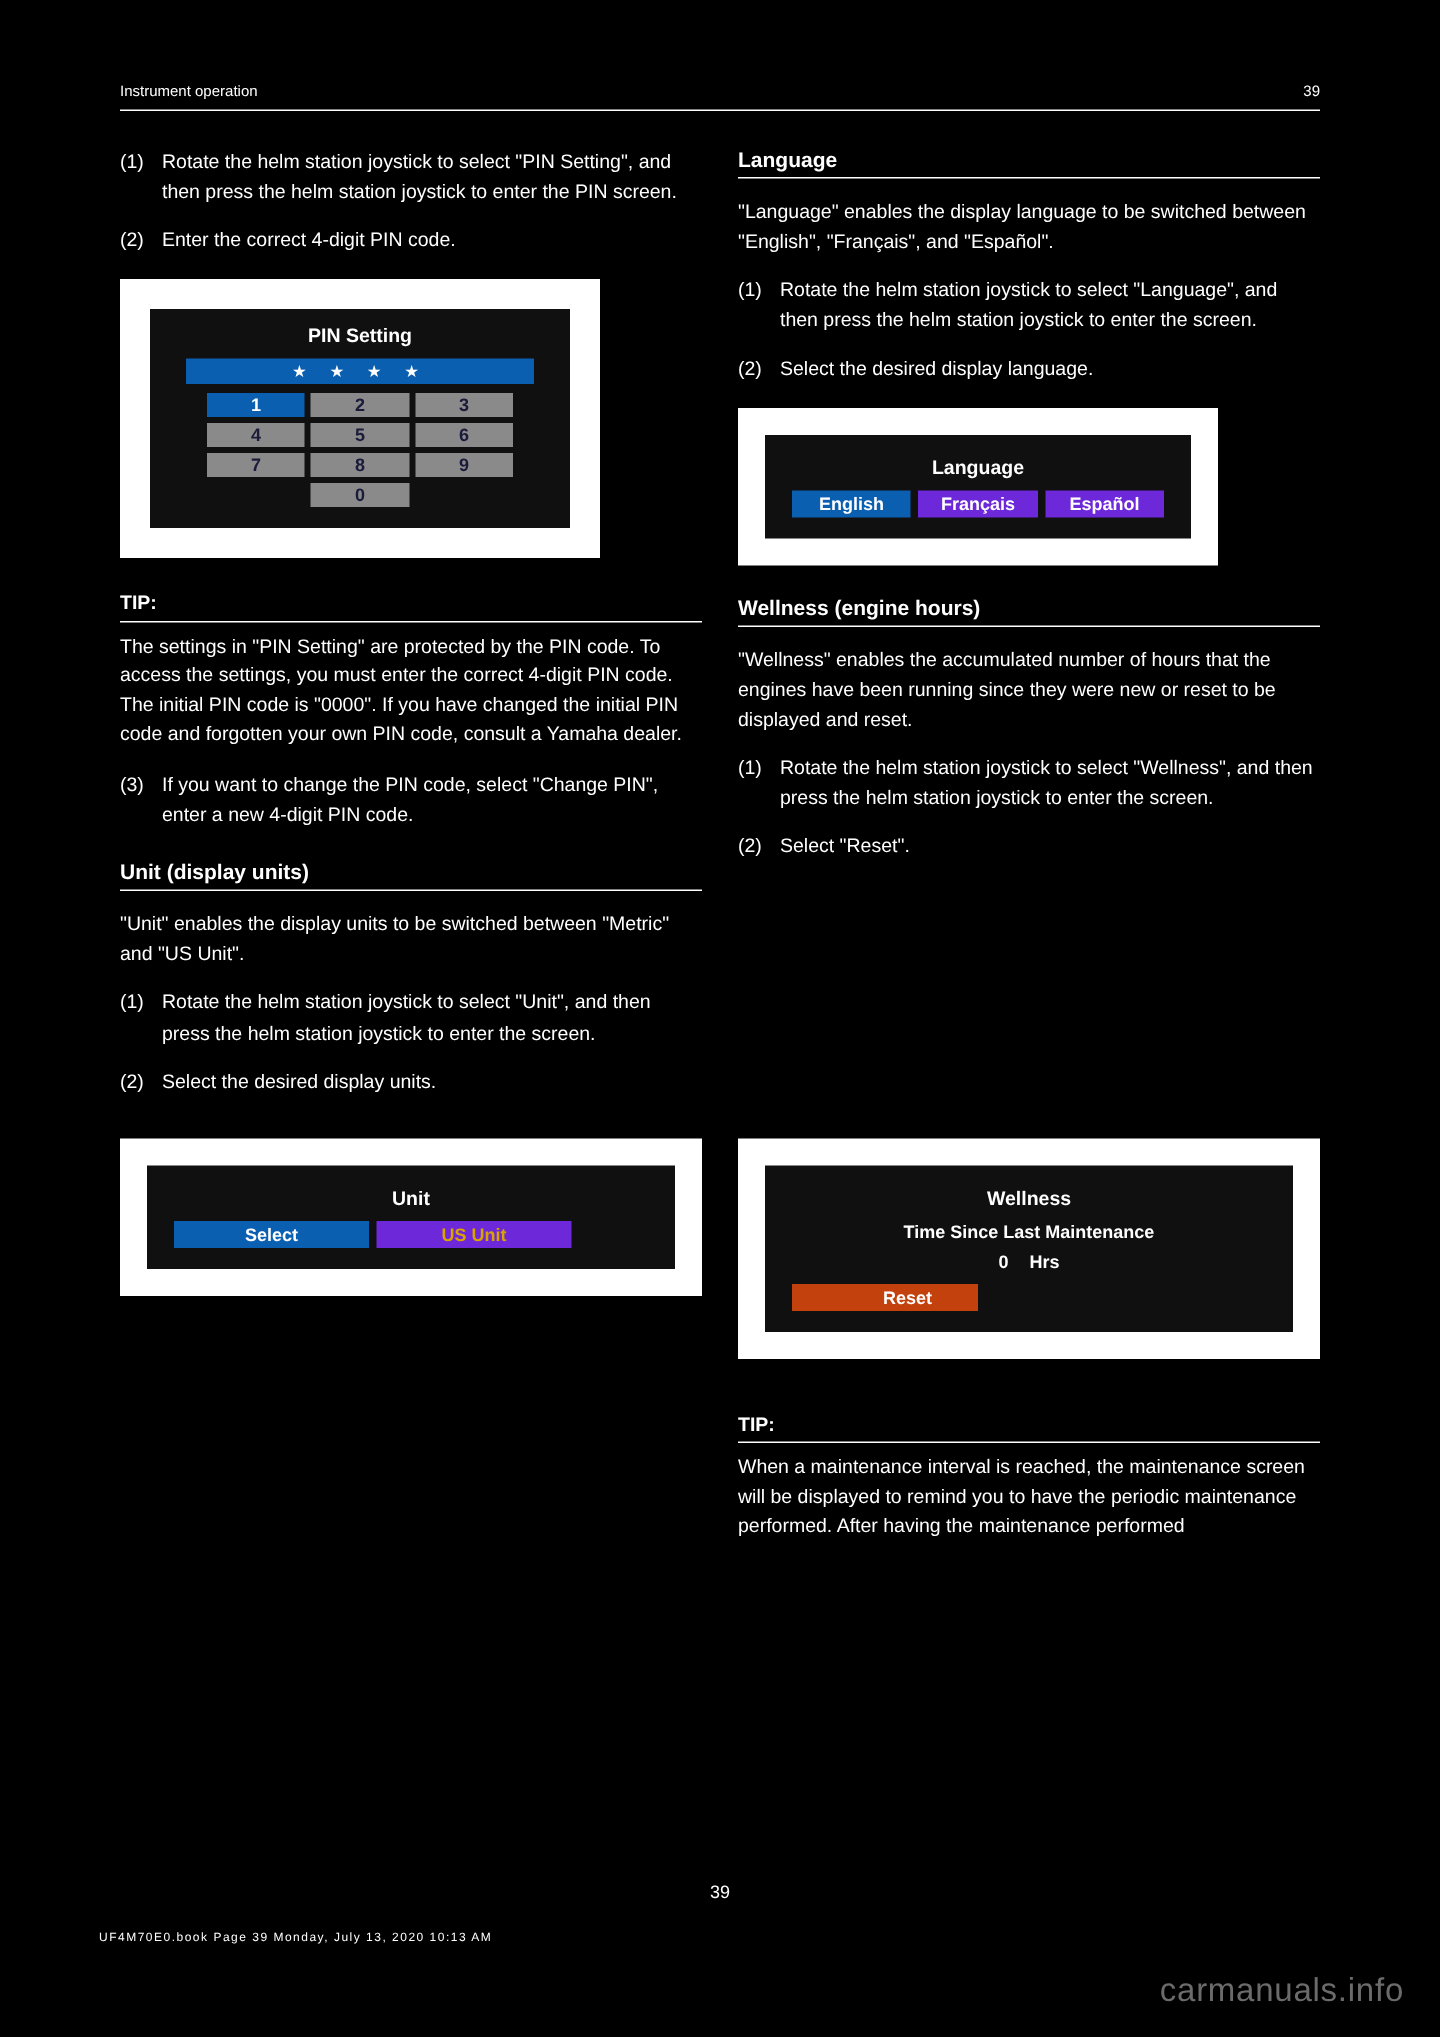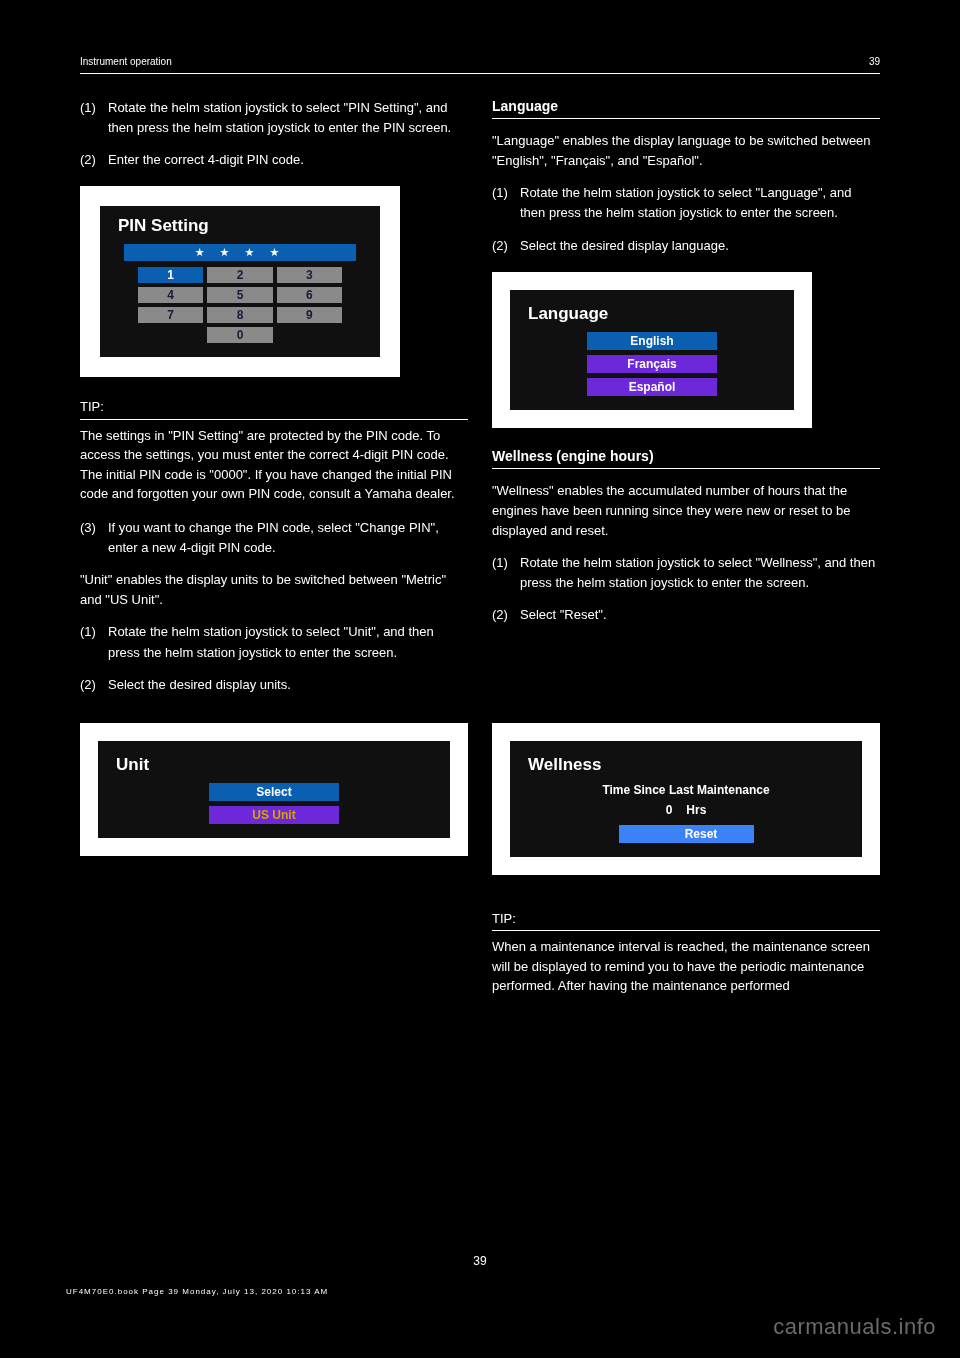--- a/index.html
+++ b/index.html
@@ -50,22 +50,23 @@
       padding: 20px;
       margin: 16px 0 20px 0;
       width: 320px;
     }
     .shot-wrap.sm { padding: 18px; width: 320px; }
     .screen {
       background: #101010;
       padding: 10px 18px 14px 18px;
     }
     .screen-title {
-      font-weight: bold;
-      font-size: 17px;
+      text-align: center;
+      font-weight: bold;
+      font-size: 13px;
       color: #fff;
       margin-bottom: 8px;
     }
     .pin-display {
       background: #0a5fb0;
       text-align: center;
       padding: 2px 0;
       font-size: 11px;
       letter-spacing: 6px;
       margin: 0 6px 6px 6px;
@@ -80,36 +81,36 @@
       text-align: center;
       font-weight: bold;
       font-size: 12px;
       padding: 1px 0;
     }
     .key.sel { background: #0a5fb0; color: #fff; }
     .key.norm { background: #8a8a8a; color: #1a1a3a; }
     .key.zero { grid-column: 2; background: #8a8a8a; color: #1a1a3a; }
     .opt-list {
       display: flex;
-      flex-direction: column;
+      flex-direction: row;
       gap: 5px;
       align-items: center;
       margin-top: 6px;
     }
     .opt {
       width: 130px;
       text-align: center;
       font-weight: bold;
       font-size: 12px;
       padding: 2px 0;
     }
     .opt.sel { background: #0a5fb0; color: #fff; }
     .opt.norm { background: #6d28d9; color: #fff; }
     .opt.norm.current { color: #d9a400; }
-    .opt.reset { background: #3b82f6; color: #fff; width: 135px; padding-left: 30px; }
+    .opt.reset { background: #c2410c; color: #fff; width: 124px; padding-left: 30px; }
     .subtitle {
       text-align: center;
       font-weight: bold;
       font-size: 12px;
       color: #fff;
       margin-top: 6px;
       margin-bottom: 6px;
     }
     .hrs-row {
       display: flex;
@@ -117,21 +118,21 @@
       gap: 14px;
       font-weight: bold;
       font-size: 12px;
       margin-bottom: 8px;
     }
     .tip {
       font-size: 13px;
       line-height: 1.5;
       margin: 14px 0;
     }
-    .tip-title { font-weight: normal; }
+    .tip-title { font-weight: bold; }
     .heading {
       font-size: 14px;
       font-weight: bold;
       border-bottom: 1px solid #fff;
       padding-bottom: 4px;
       margin: 20px 0 12px 0;
     }
     .body-text {
       font-size: 13px;
       line-height: 1.55;
@@ -216,20 +217,21 @@
         <span class="tip-title">TIP:</span>
         <div class="rule" style="margin:2px 0 6px 0"></div>
         <span>The settings in "PIN Setting" are protected by the PIN code. To access the settings, you must enter the correct 4-digit PIN code. The initial PIN code is "0000". If you have changed the initial PIN code and forgotten your own PIN code, consult a Yamaha dealer.</span>
       </div>
 
       <div class="step">
         <span class="num">(3)</span>
         <span class="txt">If you want to change the PIN code, select "Change PIN", enter a new 4-digit PIN code.</span>
       </div>
 
+      <div class="heading">Unit (display units)</div>
       <div class="body-text">"Unit" enables the display units to be switched between "Metric" and "US Unit".</div>
       <div class="step">
         <span class="num">(1)</span>
         <span class="txt">Rotate the helm station joystick to select "Unit", and then press the helm station joystick to enter the screen.</span>
       </div>
       <div class="step">
         <span class="num">(2)</span>
         <span class="txt">Select the desired display units.</span>
       </div>
     </div>

